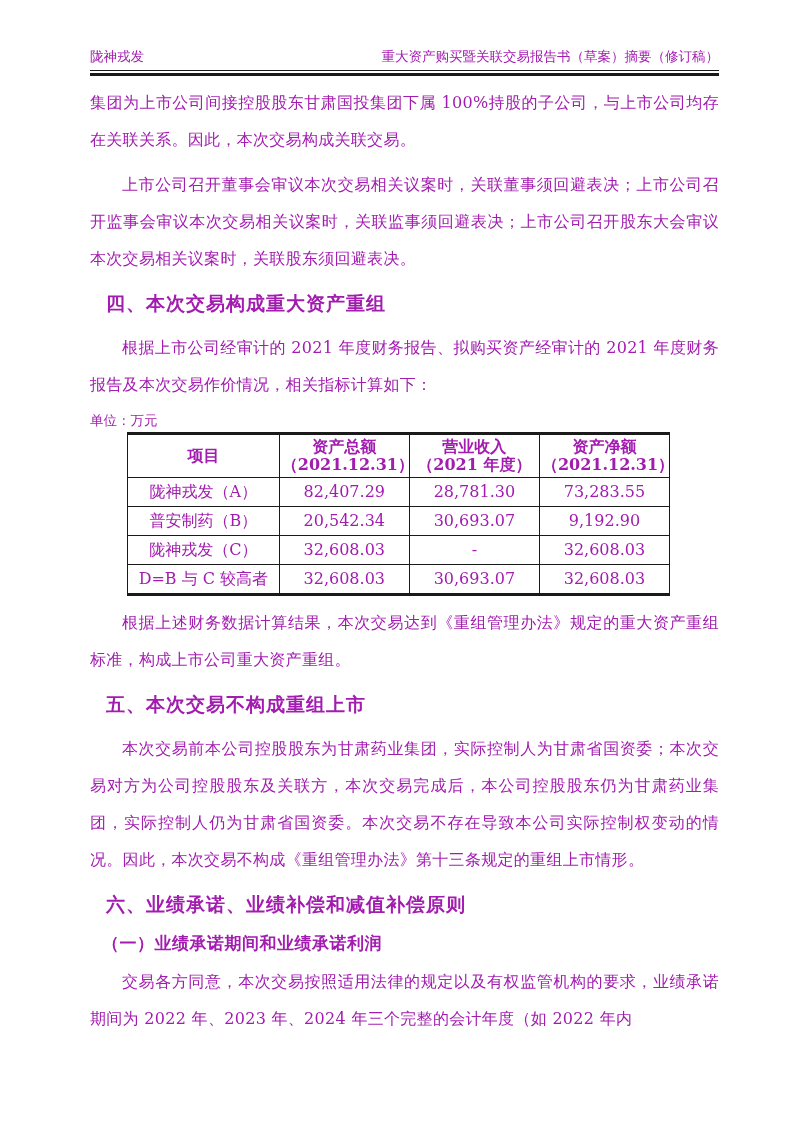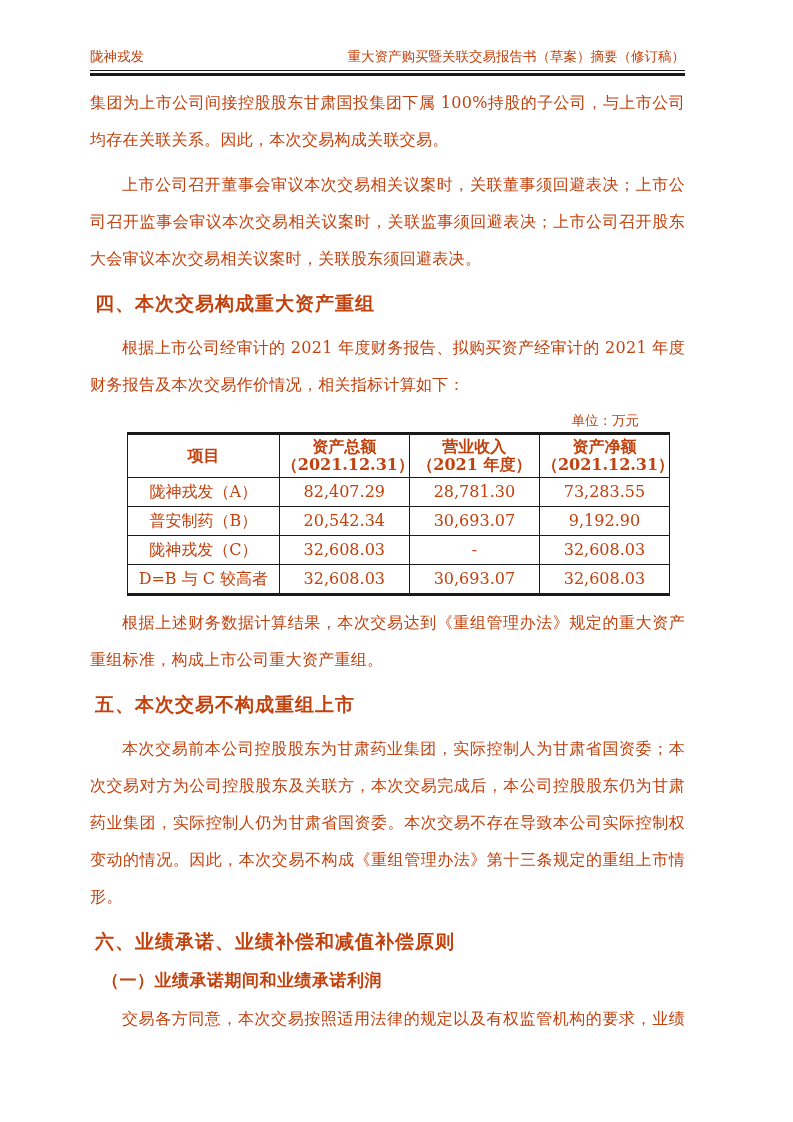--- a/index.html
+++ b/index.html
@@ -1,23 +1,23 @@
 <!DOCTYPE html>
 <html><head>
 <meta charset="utf-8">
 <style>
   html, body { margin: 0; padding: 0; background: #ffffff; }
   .page {
     position: relative;
     width: 793px;
     height: 1044px;
     box-sizing: border-box;
-    padding: 46px 108px 0 90px;
+    padding: 46px 74px 0 90px;
     background: #ffffff;
-    color: #c2410c;
+    color: #a21caf;
     font-family: "DejaVu Serif", "Liberation Serif", serif;
     overflow: hidden;
   }
   
   .doc-header {
     display: flex;
     justify-content: space-between;
     align-items: flex-end;
     font-size: 13.5px;
     line-height: 20px;
@@ -37,36 +37,35 @@
     margin: 8px 0;
   }
   p.body-text.no-indent { text-indent: 0; }
 
   
   h2.section-heading {
     font-family: "DejaVu Sans", "Liberation Sans", sans-serif;
     font-size: 19px;
     font-weight: bold;
     letter-spacing: 1px;
-    margin: 14px 0 12px 5px;
+    margin: 14px 0 12px 16px;
   }
   h3.subsection-heading {
     font-family: "DejaVu Sans", "Liberation Sans", sans-serif;
     font-size: 17px;
     font-weight: bold;
     letter-spacing: 0.5px;
     margin: 14px 0 8px 12px;
   }
 
   
   .unit-label {
-    text-align: right;
     font-size: 13.5px;
     line-height: 18px;
-    margin: 2px 46px 3px 0;
+    margin: 2px 17px 3px 0;
   }
 
   
   table.fin {
     border-collapse: collapse;
     table-layout: fixed;
     width: 543px;
     margin: 0 33px 0 37px;
     border: 1px solid #1a1a1a;
     border-top: 3px solid #1a1a1a;

